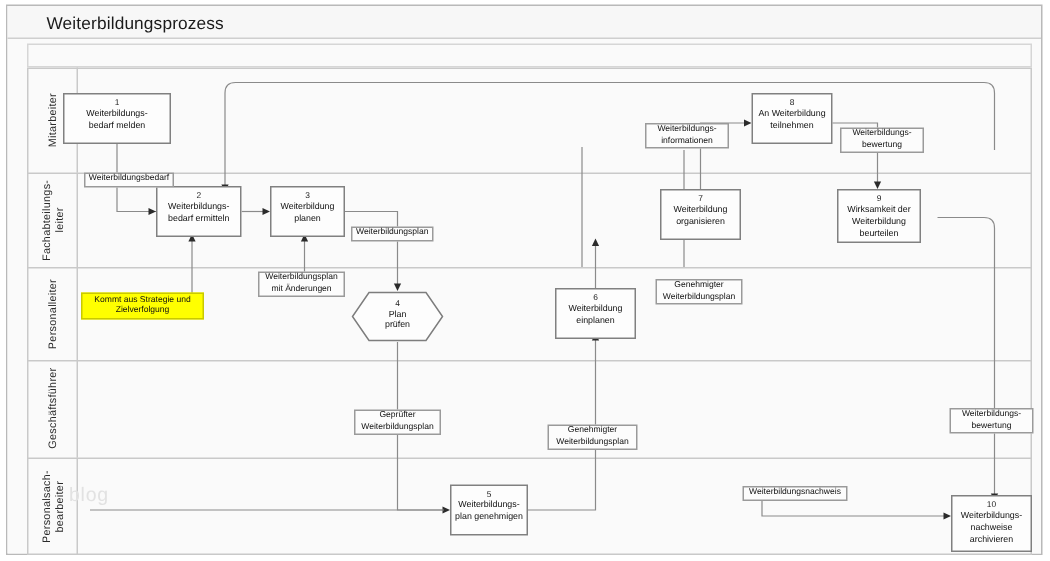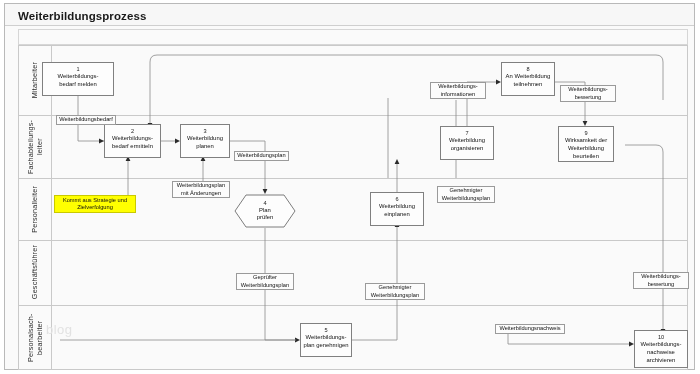--- a/index.html
+++ b/index.html
@@ -5,22 +5,22 @@
   html,body{margin:0;padding:0;background:#ffffff;}
   body{font-family:"Liberation Sans","DejaVu Sans",sans-serif;}
   #page{position:relative;width:700px;height:374px;overflow:hidden;background:#ffffff;}
 
   
   .window-frame{position:absolute;left:4px;top:3px;width:691px;height:367px;
     border:1px solid #b9b9b9;background:#fbfbfb;box-sizing:border-box;}
 
   .title-bar{position:absolute;left:5px;top:4px;width:689px;height:22px;
     background:#f7f7f7;border-bottom:1px solid #cfcfcf;box-sizing:border-box;}
-  .title-text{position:absolute;left:13px;top:6px;font-size:11.5px;color:#1a1a1a;
-    letter-spacing:.1px;white-space:nowrap;font-weight:bold;}
+  .title-text{position:absolute;left:26px;top:6px;font-size:11.5px;color:#1a1a1a;
+    letter-spacing:.1px;white-space:nowrap;}
 
   .canvas{position:absolute;left:5px;top:26px;width:689px;height:343px;background:#fafafa;
     box-sizing:border-box;}
 
   
   .header-strip{position:absolute;left:18px;top:29px;width:670px;height:16px;
     border:1px solid #d6d6d6;background:#fafafa;box-sizing:border-box;}
 
   
   .pool{position:absolute;left:18px;top:45px;width:670px;height:325px;

